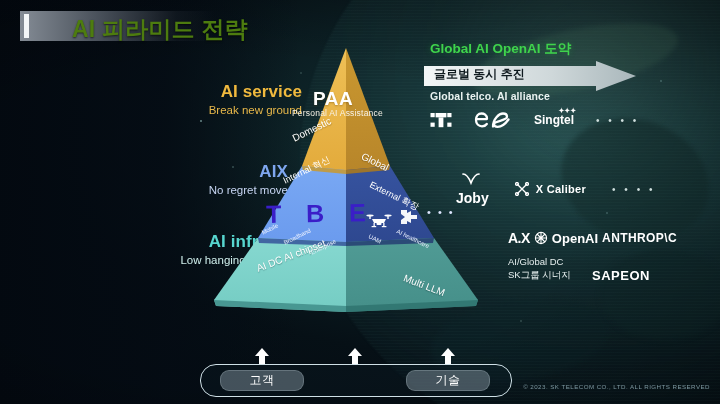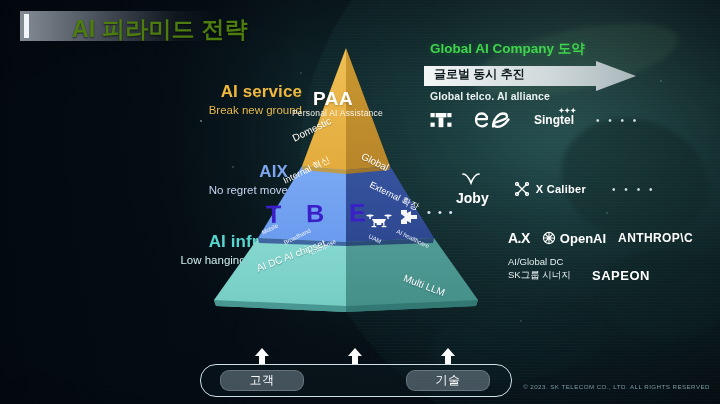--- a/index.html
+++ b/index.html
@@ -120,21 +120,21 @@
     position:absolute; left:434px; top:66px; font-size:12px; font-weight:bold; color:#0f1a1f;
     letter-spacing:0;
   }
   #alliance{
     position:absolute; left:430px; top:90px; font-size:10.5px; color:#e9f2f0; font-weight:bold;
     letter-spacing:.1px;
   }
   .logorow{ position:absolute; display:flex; align-items:center; }
   #row-telco{ left:430px; top:110px; gap:22px; }
   #row-mob{ left:456px; top:172px; gap:26px; }
-  #row-llm{ left:508px; top:230px; gap:12px; }
+  #row-llm{ left:508px; top:230px; gap:4px; }
 
   .logo{ color:#fff; display:flex; align-items:center; }
   .dots{ color:#cfdedd; font-size:10px; letter-spacing:3px; }
   .t-mobile{ font-size:19px; font-weight:bold; line-height:1; }
   .ea{ font-size:19px; line-height:1; }
   .singtel{ font-size:12px; font-weight:bold; position:relative; }
   .singtel .sparkles{ position:absolute; right:-2px; top:-6px; font-size:7px; letter-spacing:0; }
   .joby{ font-size:14px; font-weight:bold;flex-direction:column; }
   .xcal{ font-size:11px; font-weight:bold; letter-spacing:.3px;}
   .ax{ font-size:14px; font-weight:bold; letter-spacing:-.5px;}
@@ -289,21 +289,21 @@
         </g>
       </svg>
     </div>
     <div class="ptxt" id="hc-lab">AI healthcare</div>
     <div class="ptxt" id="mid-dots">• • •</div>
 
     <div class="ptxt" id="aidc">AI DC   AI chipset</div>
     <div class="ptxt" id="multillm">Multi LLM</div>
   </div>
 
-  <div id="glob-head">Global AI Company 도약</div>
+  <div id="glob-head">Global AI OpenAI 도약</div>
   <div class="arrow-wrap">
     <svg width="212" height="30" viewBox="0 0 212 30">
       <defs>
         <linearGradient id="ag" x1="0" y1="0" x2="1" y2="0">
           <stop offset="0" stop-color="#f3f6f7"></stop>
             <stop offset="0.6" stop-color="#cfd8da"></stop>
             <stop offset="1" stop-color="#a9b7bb"></stop>
         </linearGradient>
       </defs>
       <path d="M0,5 L172,5 L172,0 L212,15 L172,30 L172,25 L0,25 Z" fill="url(#ag)"></path>

